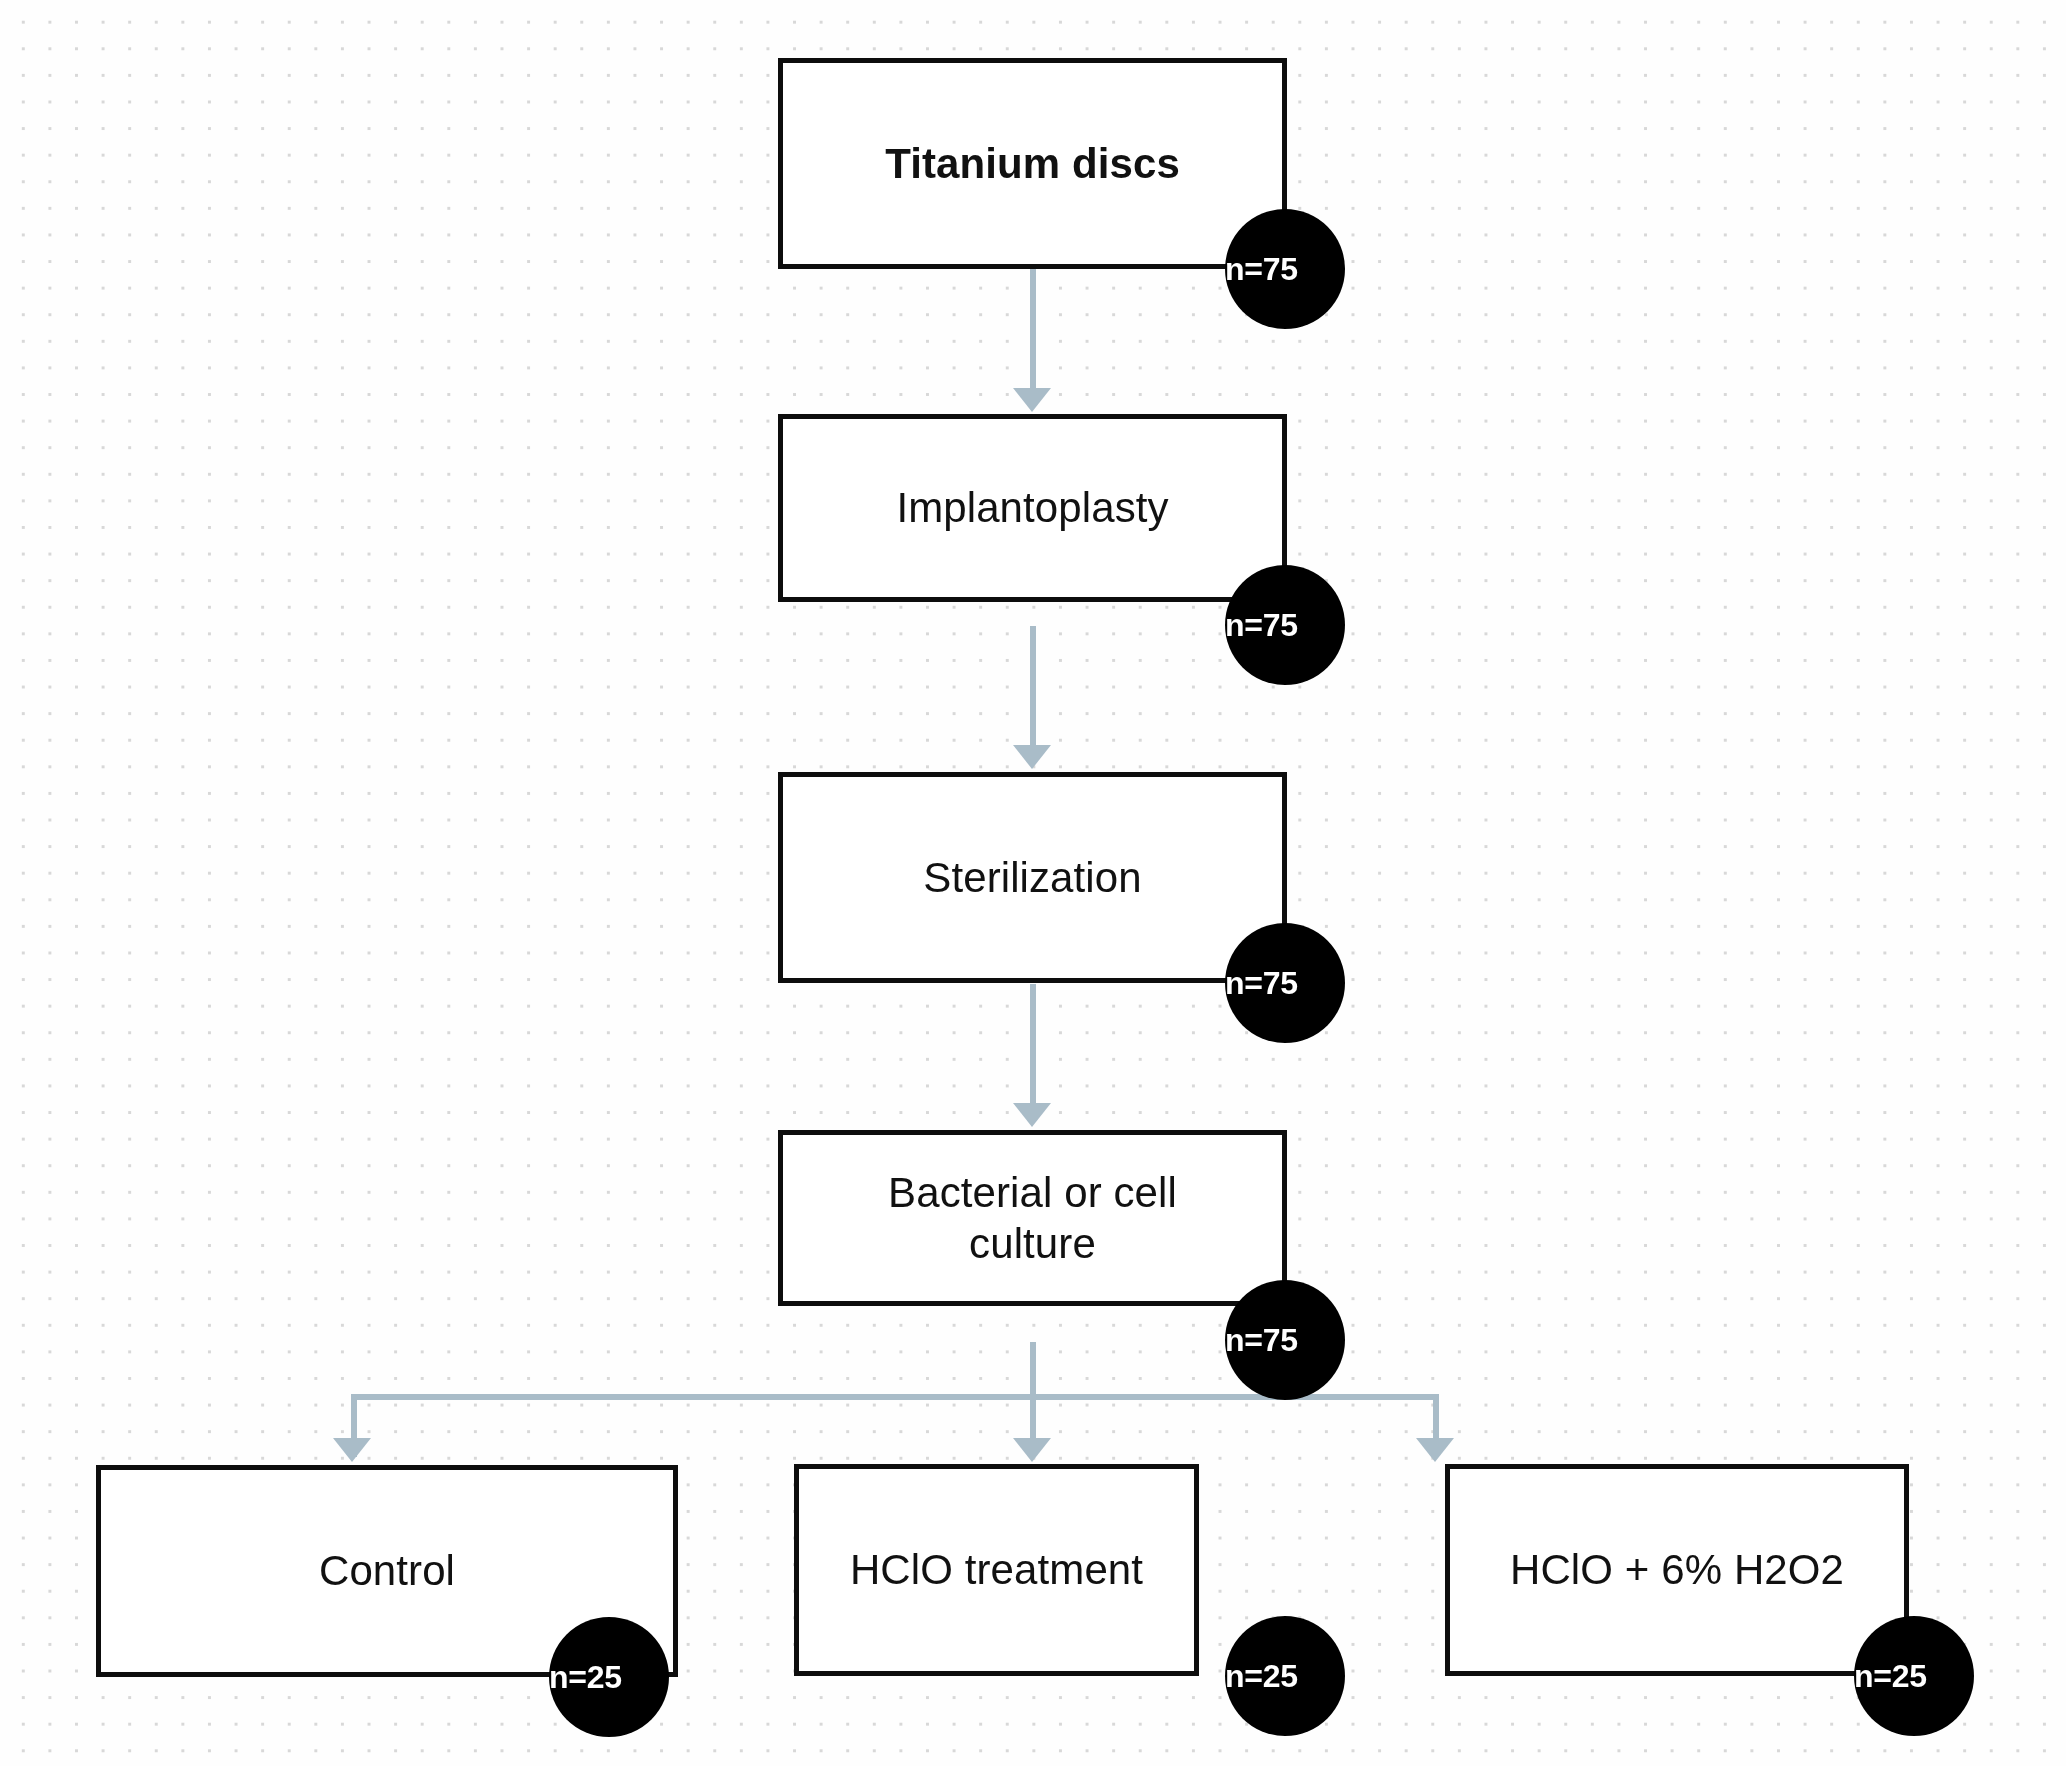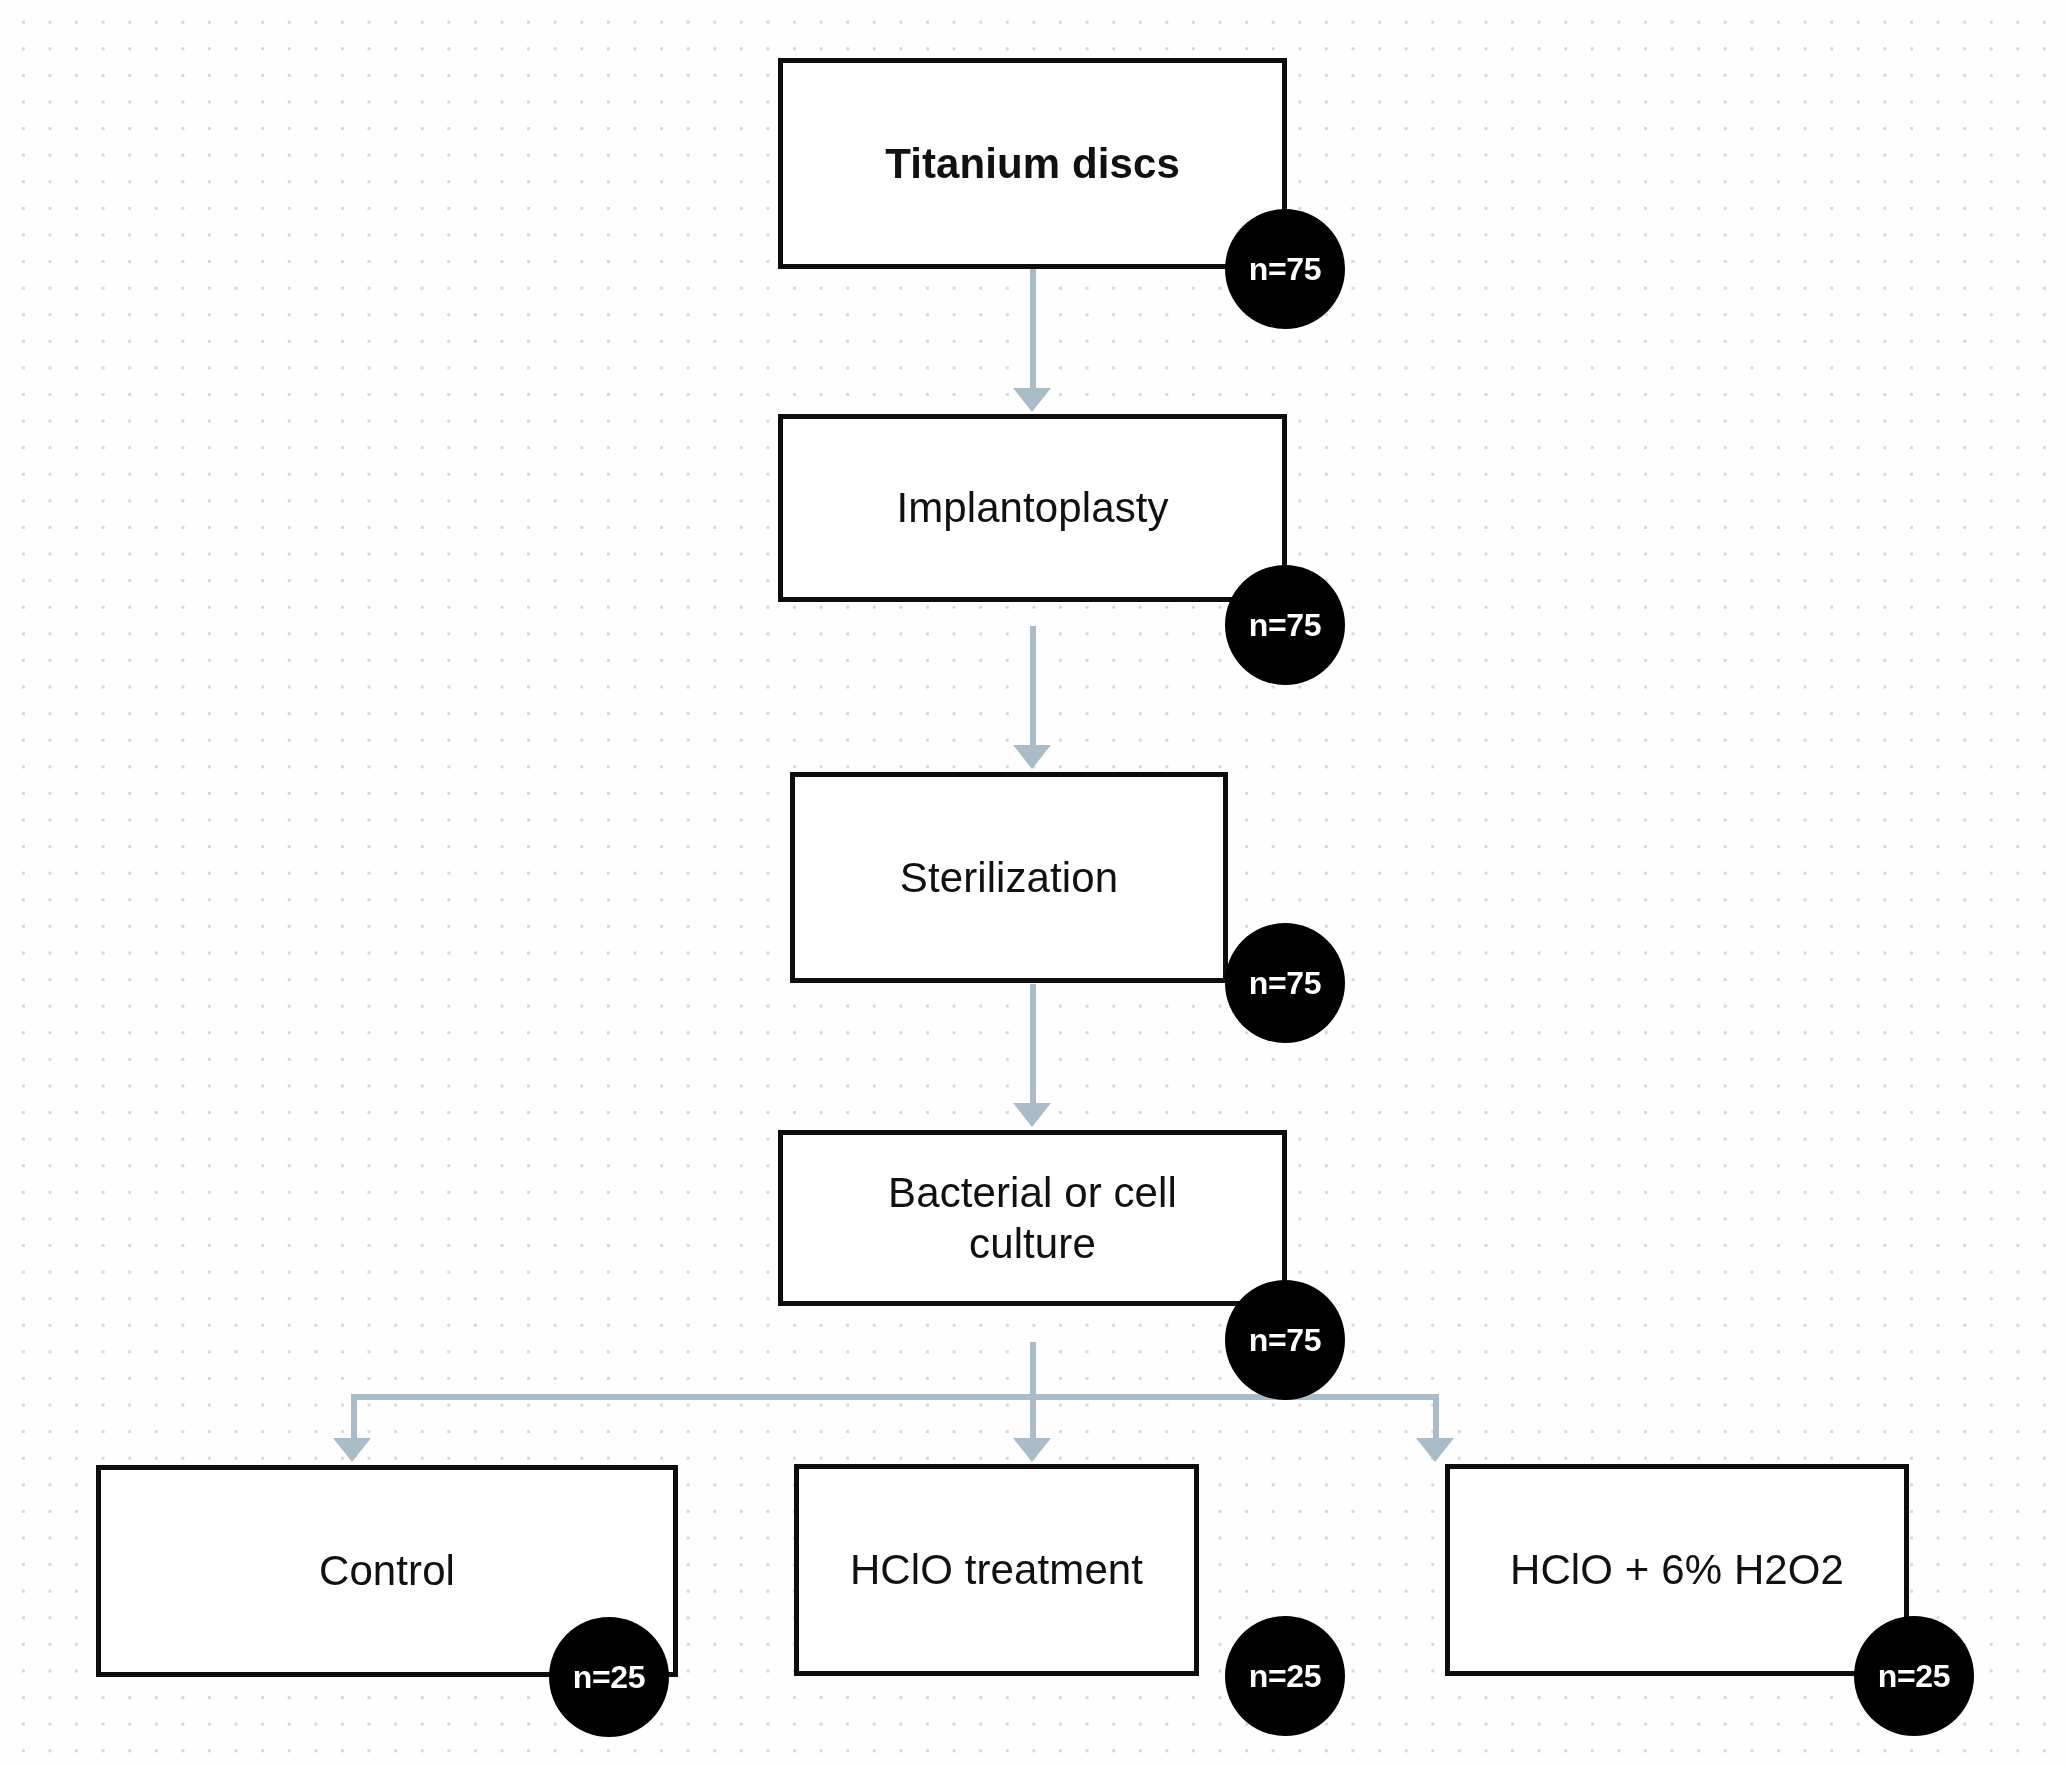--- a/index.html
+++ b/index.html
@@ -44,21 +44,20 @@
 
   
   .badge {
     position: absolute;
     width: 120px;
     height: 120px;
     border-radius: 50%;
     background: #000000;
     display: flex;
     align-items: center;
-    justify-content: center;
     z-index: 6;
   }
   .badge-text {
     color: #ffffff;
     font-size: 32px;
     font-weight: 700;
     letter-spacing: -0.3px;
     line-height: 1;
   }
 
@@ -115,21 +114,21 @@
     <span class="badge-text">n=75</span>
   </div>
 
   <div class="node" style="left:778px; top:414px; width:509px; height:188px;">
     <span class="node-label">Implantoplasty</span>
   </div>
   <div class="badge" style="left:1225px; top:565px;">
     <span class="badge-text">n=75</span>
   </div>
 
-  <div class="node" style="left:778px; top:772px; width:438px; height:211px;margin-left:12px;">
+  <div class="node" style="left:778px; top:772px; width:509px; height:211px;">
     <span class="node-label">Sterilization</span>
   </div>
   <div class="badge" style="left:1225px; top:923px;">
     <span class="badge-text">n=75</span>
   </div>
 
   <div class="node" style="left:778px; top:1130px; width:509px; height:176px;">
     <span class="node-label">Bacterial or cell
 culture</span>
   </div>

